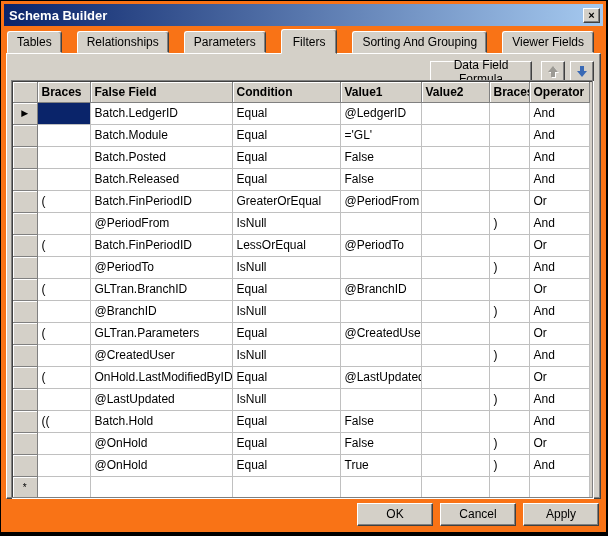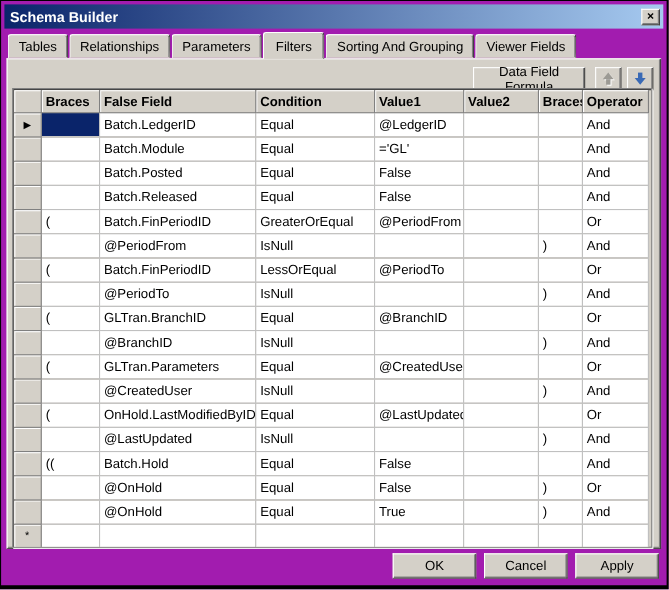--- a/index.html
+++ b/index.html
@@ -1,21 +1,21 @@
 <!DOCTYPE html>
 <html style="--titlebar-left: #0a246a; --titlebar-right: #a6caf0; --selection: #0a246a; --arrow-enabled: #3a6ab5; --arrow-disabled: #9c9a94;"><head>
 <meta charset="utf-8">
 <style>
   * { margin:0; padding:0; box-sizing:border-box; }
   html,body { width:608px; height:536px; background:#fff; }
   body { font-family:"Liberation Sans", sans-serif; font-size:12px; color:#000; }
 
   .window {
     width:608px; height:536px;
-    background:#a21caf;
+    background:#f97316;
     border:1px solid #000;
     border-right-width:2px;
     border-bottom-width:4px;
     padding:3px;
     display:flex; flex-direction:column;
     position:relative;
   }
 
   
   .titlebar {
@@ -43,21 +43,21 @@
     display:flex; align-items:flex-end;
     padding-left:3px;
     position:relative; z-index:2;
   }
   .tab {
     background:#d4d0c8;
     border:1px solid; border-color:#fff #404040 #d4d0c8 #fff;
     box-shadow:inset -1px 0 0 #808080;
     border-radius:3px 3px 0 0;
     padding:3px 9px 3px 9px;
-    margin-right:1px;
+    margin-right:15px;
     white-space:nowrap;
     position:relative;
     cursor:default;
   }
   .tab.active {
     padding:5px 11px 4px 11px;
     margin-bottom:-1px;
     z-index:3;
   }
 

